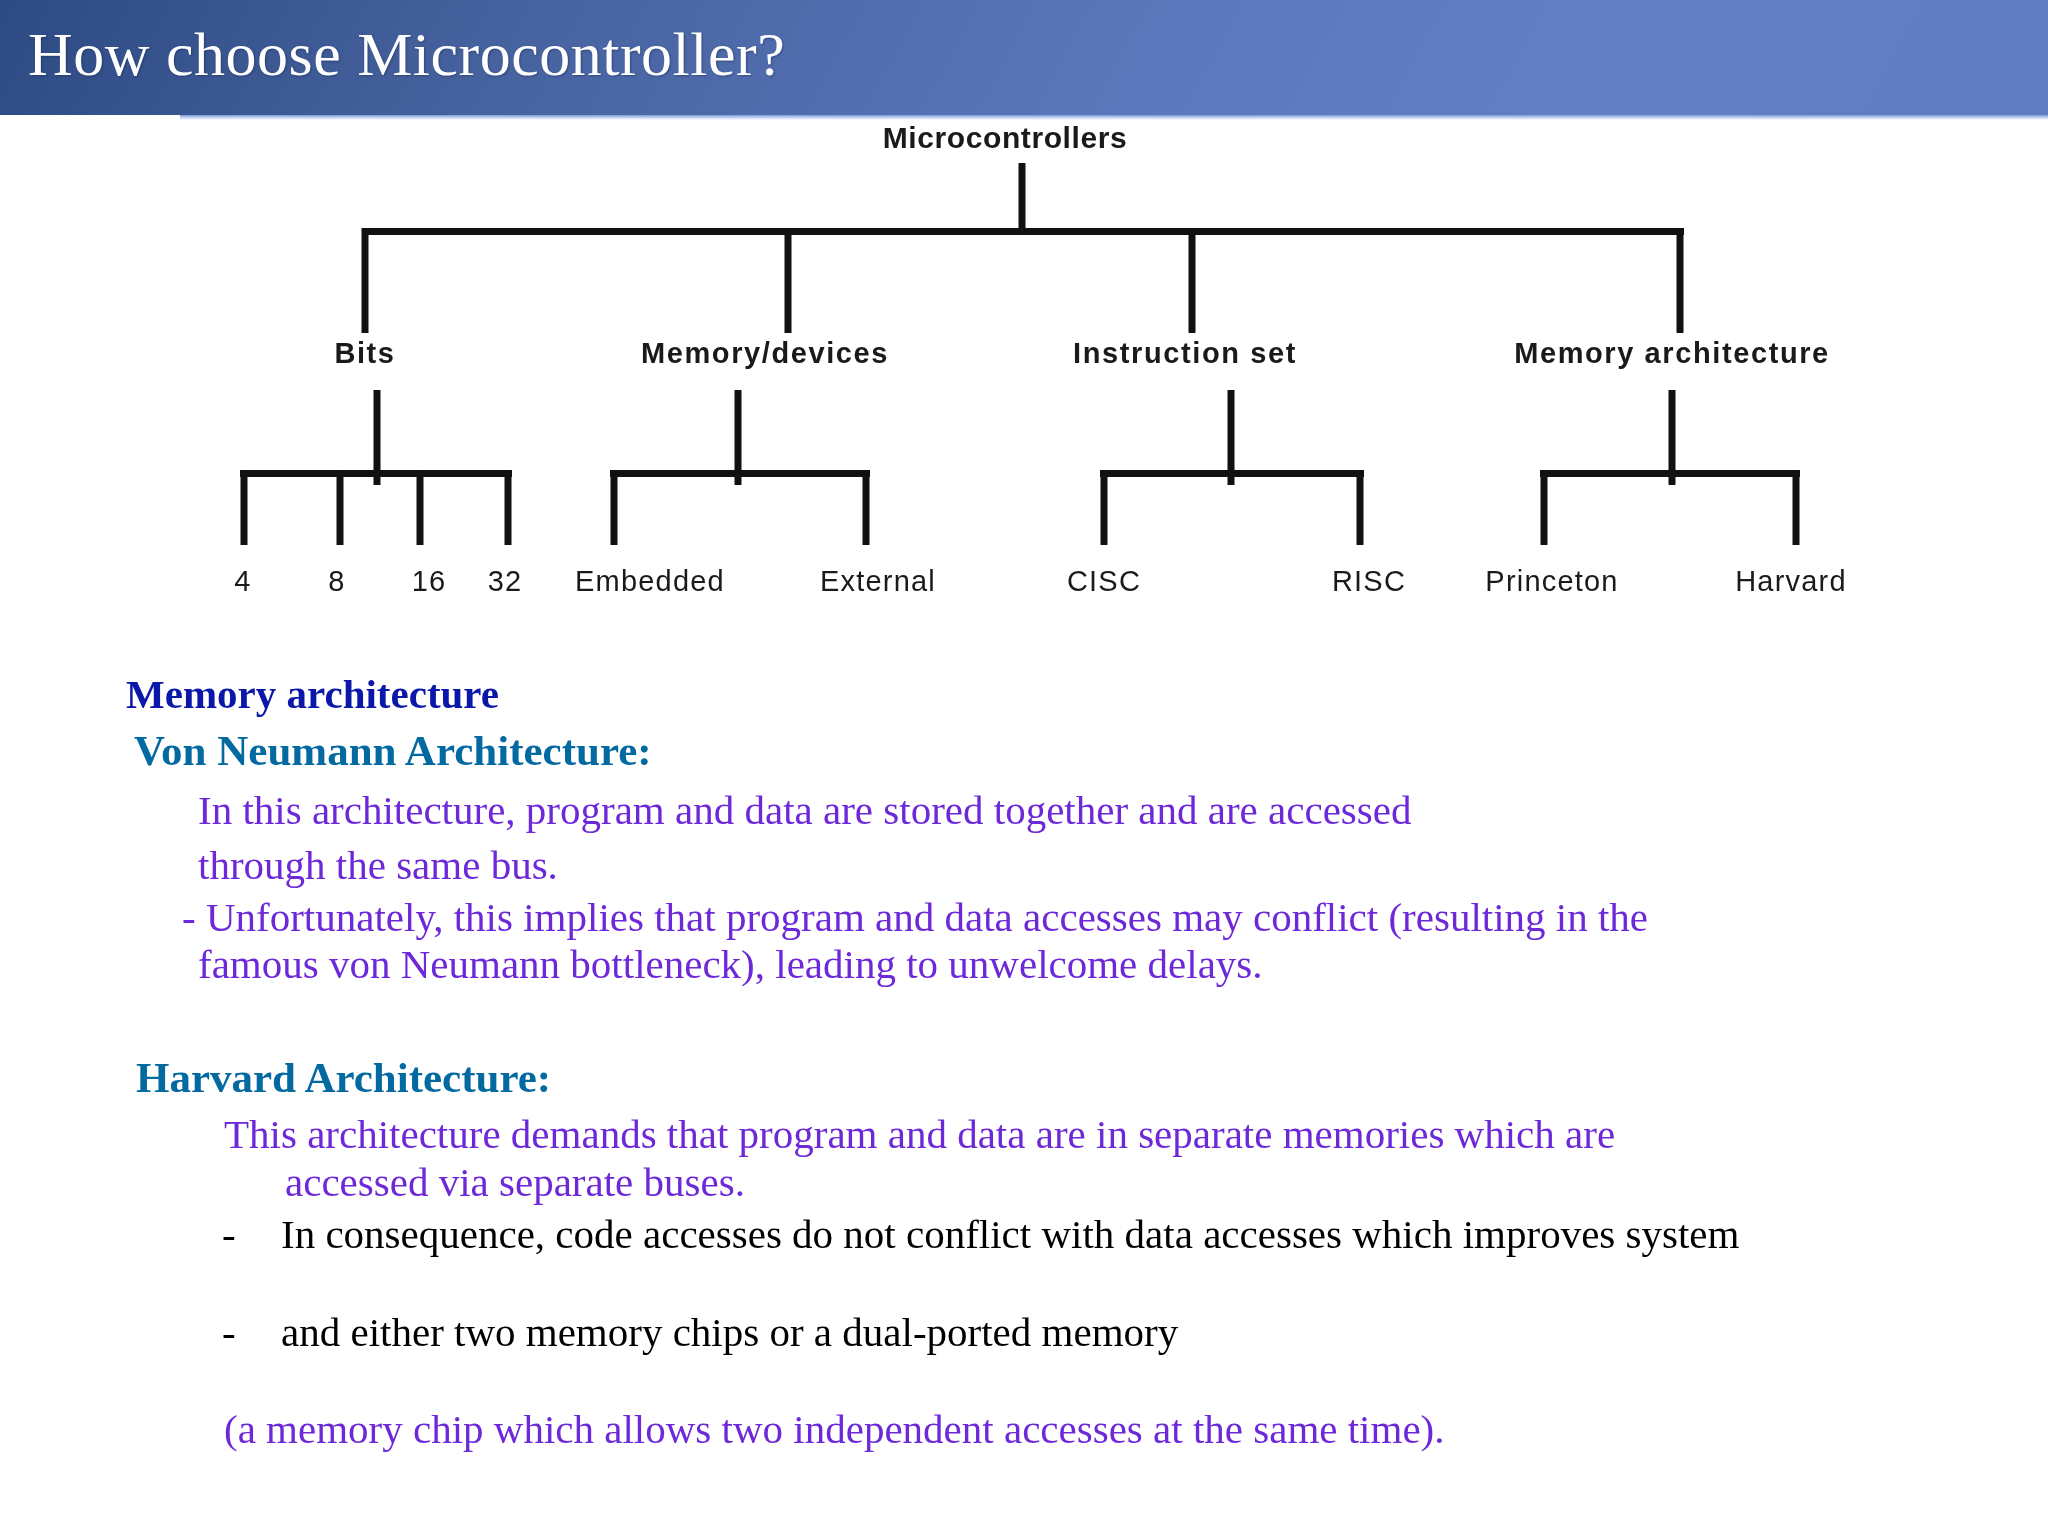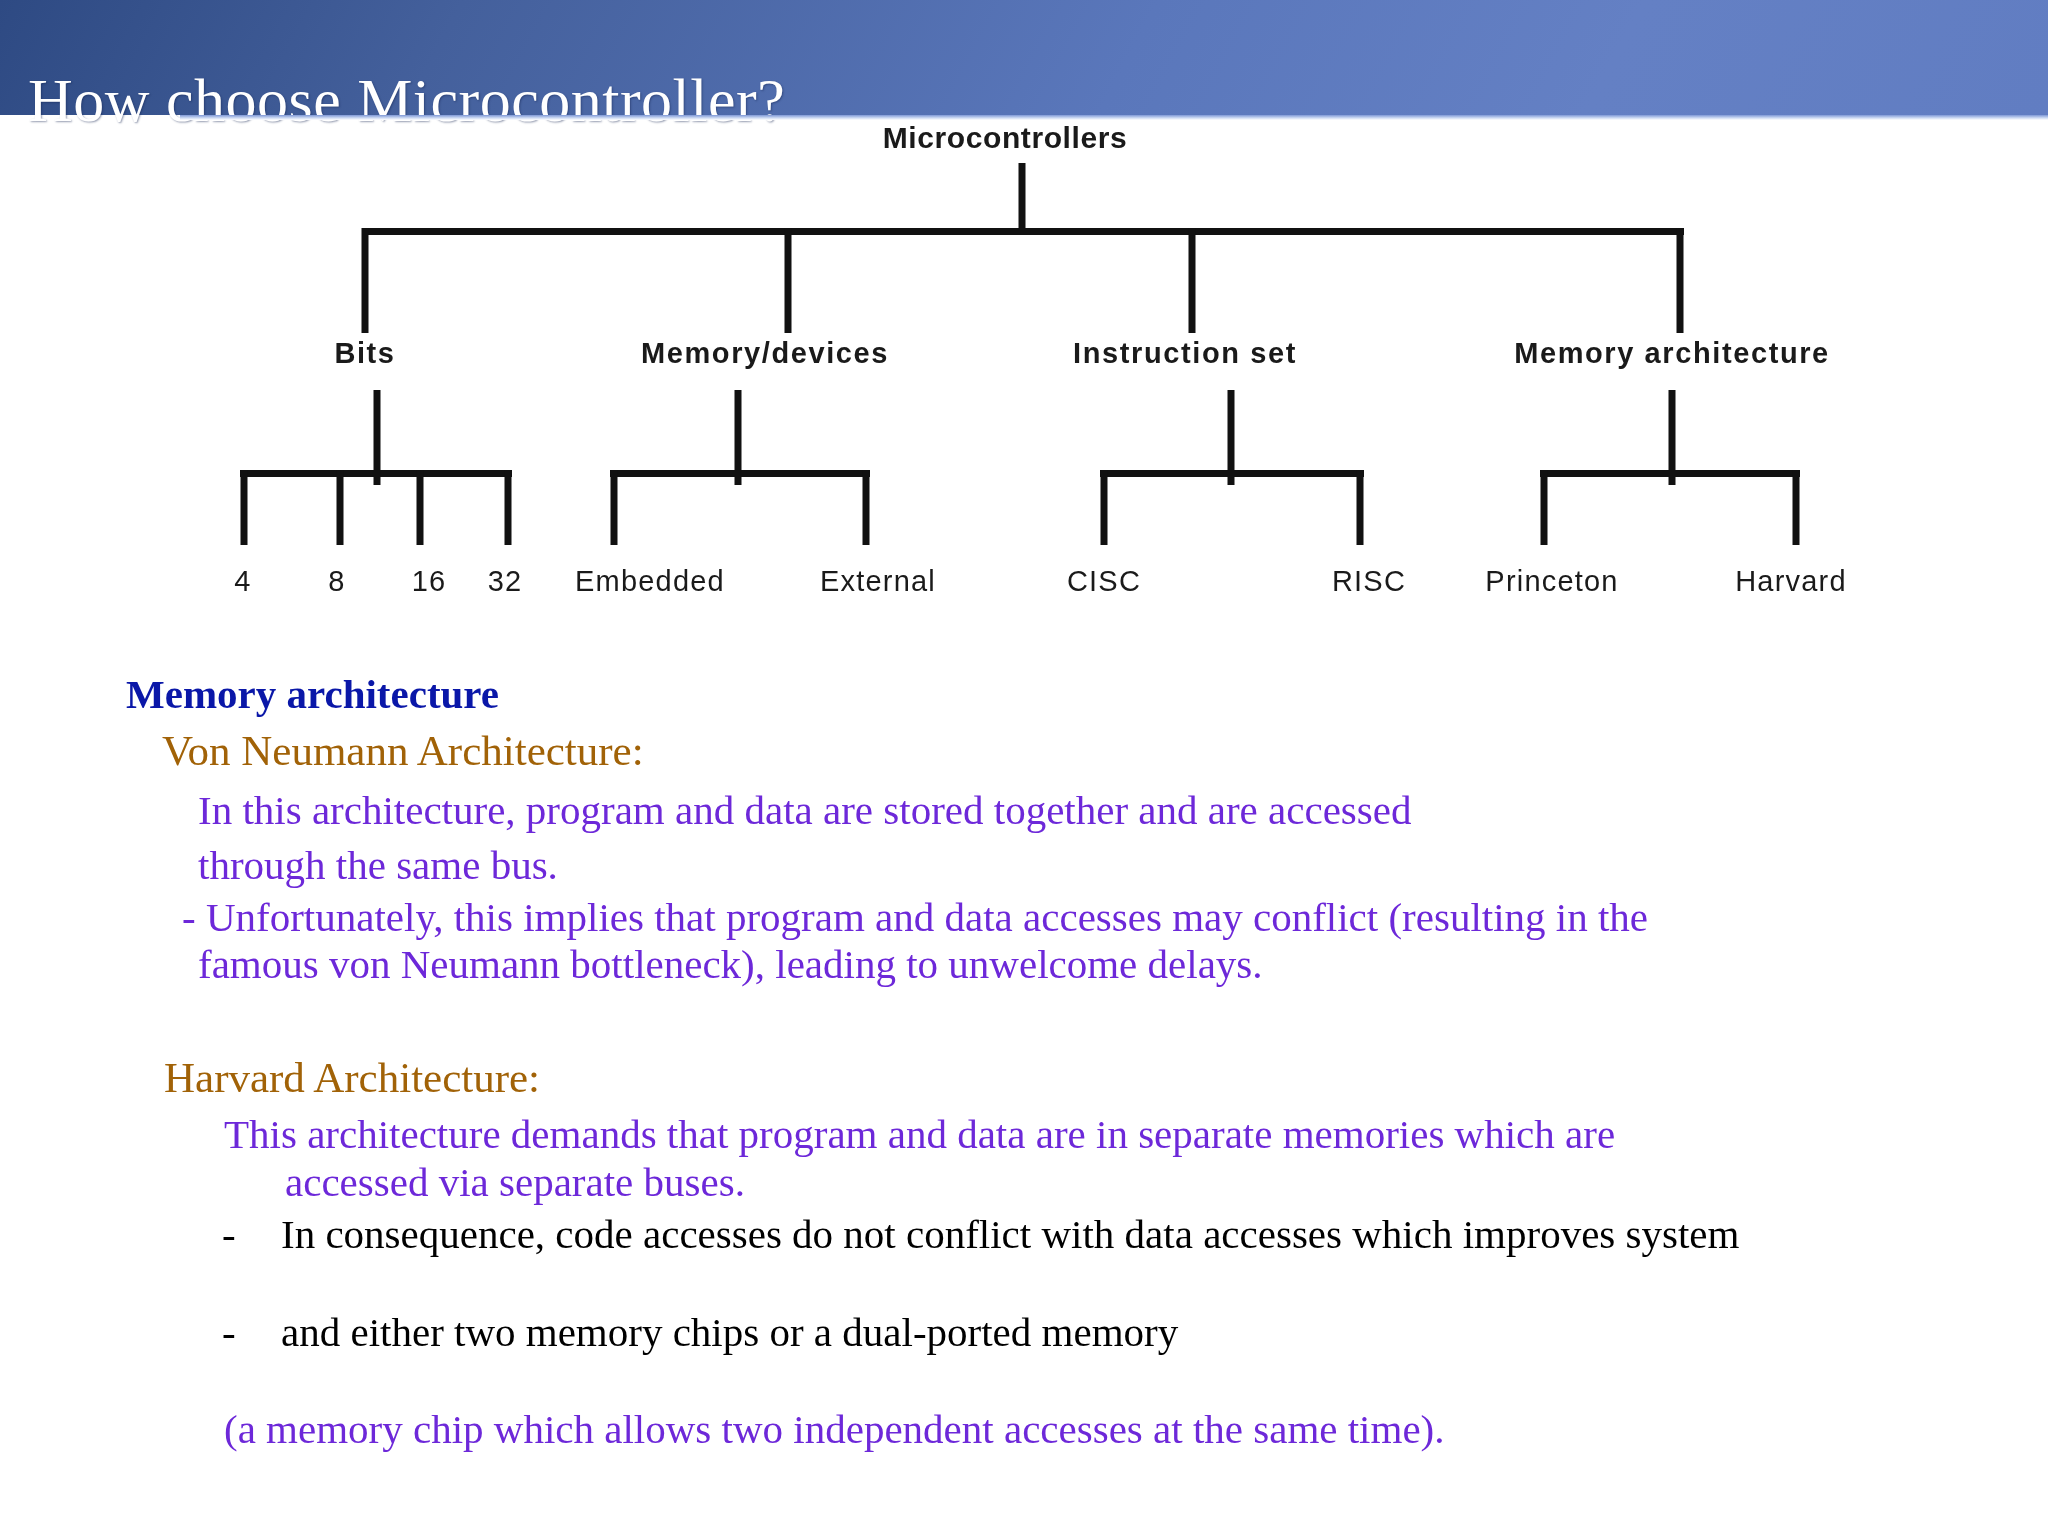--- a/index.html
+++ b/index.html
@@ -36,21 +36,20 @@
     position: absolute;
     left: 28px;
     top: 18px;
     font-size: 62px;
     line-height: 72px;
     color: #ffffff;
     font-weight: normal;
     letter-spacing: 0.5px;
     text-shadow: 1px 1px 2px rgba(20,35,80,0.45);
     white-space: nowrap;
-    margin-top: 46px;
   }
 
   
   #diagram {
     position: absolute;
     left: 0;
     top: 115px;
     width: 2048px;
     height: 520px;
   }
@@ -99,26 +98,25 @@
   .sec-blue {
     position: absolute;
     color: #0a17a8;
     font-weight: bold;
     font-size: 41px;
     line-height: 48px;
     white-space: nowrap;
   }
   .sec-red {
     position: absolute;
-    color: #a16207;
-    font-weight: normal;
+    color: #0369a1;
+    font-weight: bold;
     font-size: 43px;
     line-height: 50px;
     white-space: nowrap;
-    margin-left: 28px;
   }
   .para {
     position: absolute;
     color: #6d28d9;
     font-size: 41px;
     line-height: 55px;
   }
   .para-tight {
     line-height: 48px;
   }

